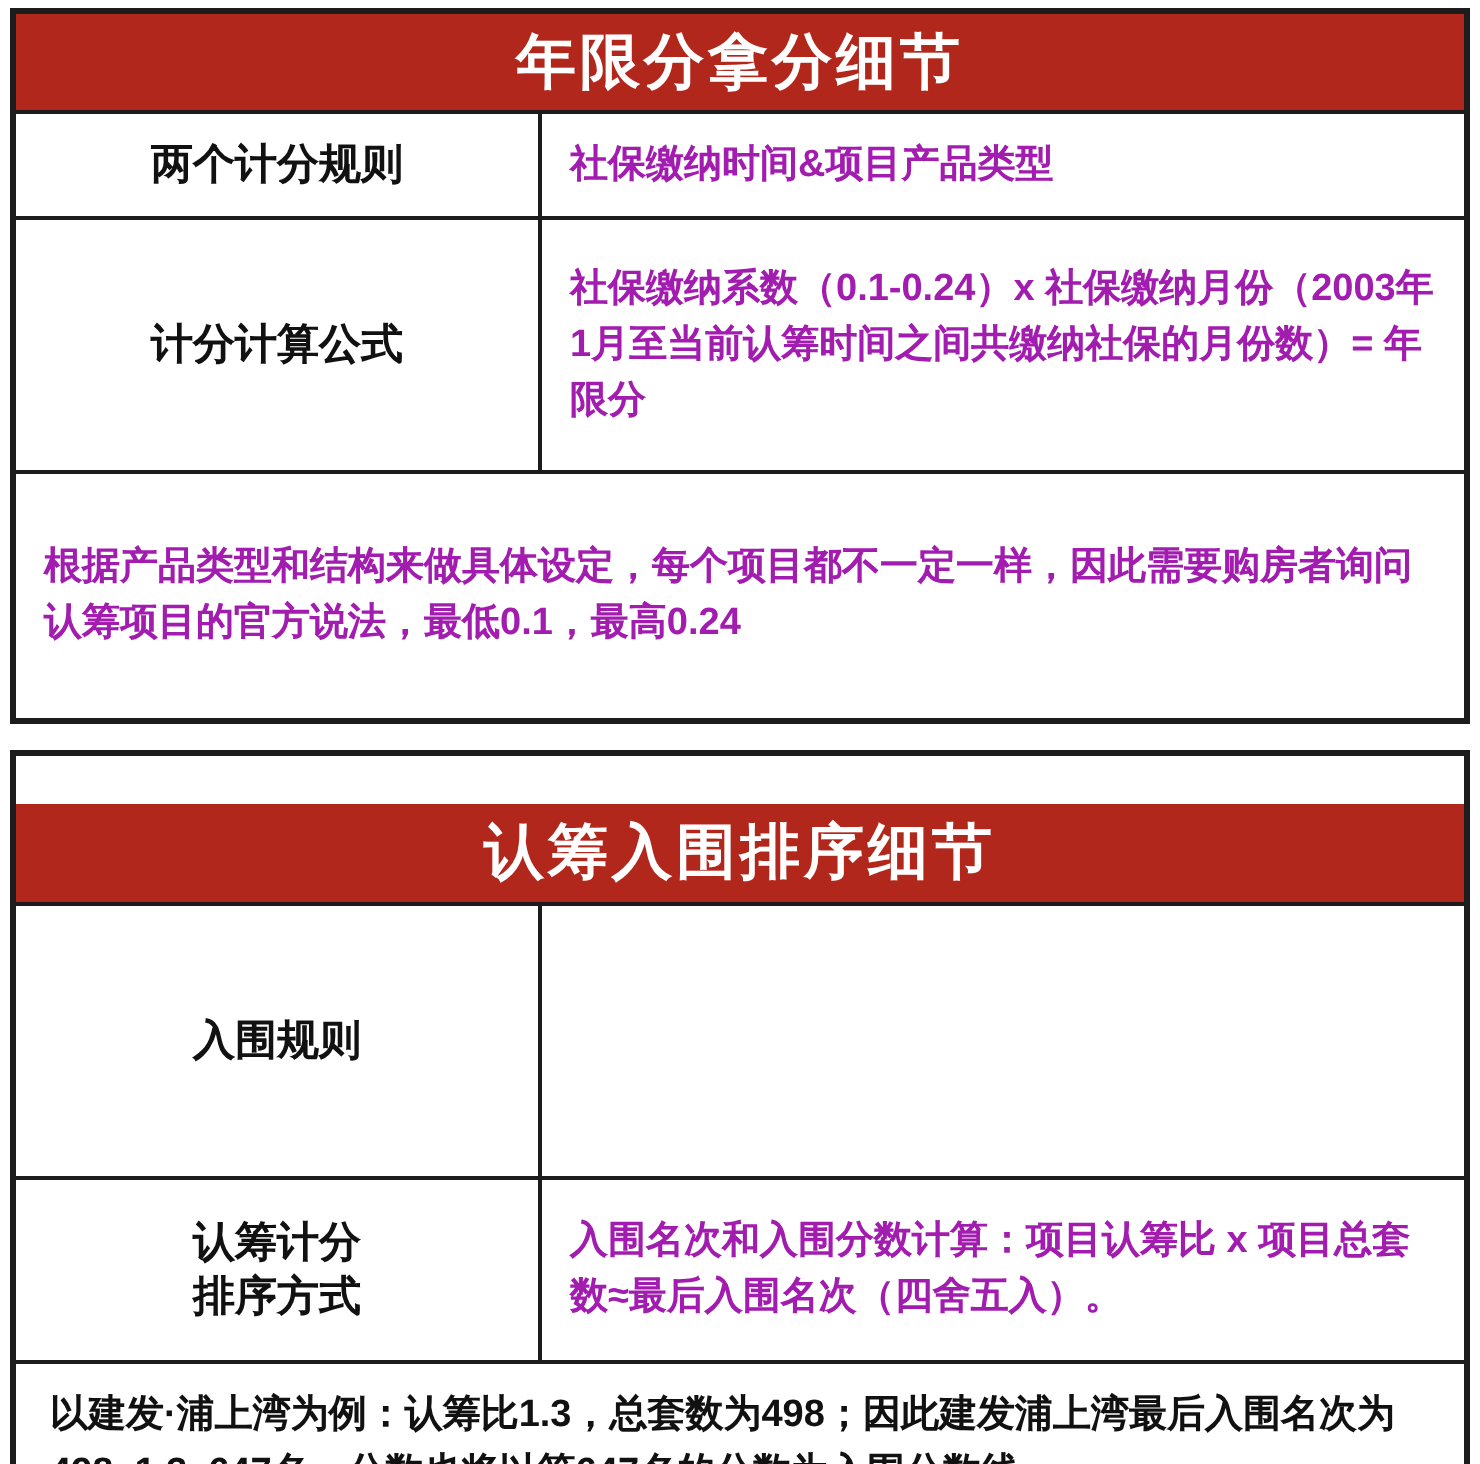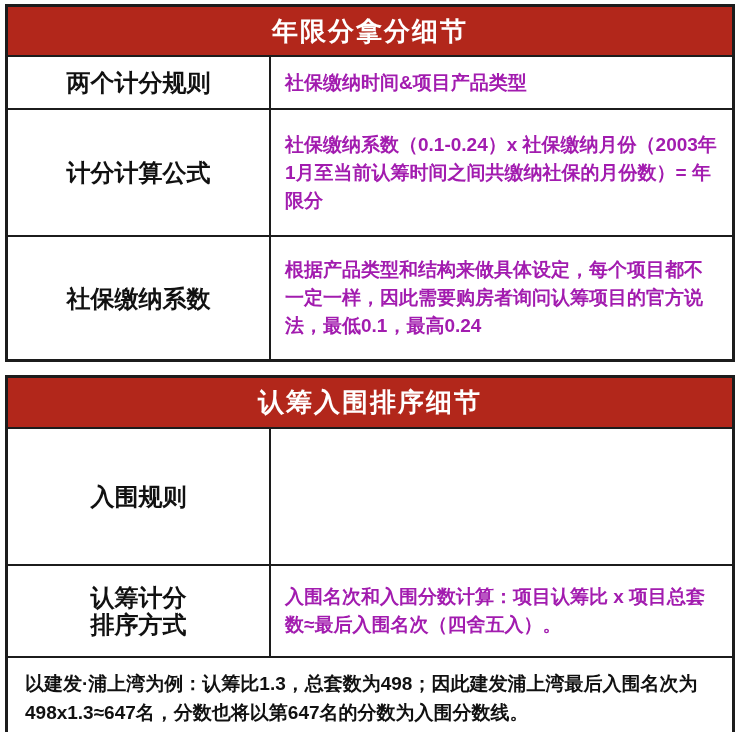--- a/index.html
+++ b/index.html
@@ -13,45 +13,45 @@
     width: 740px; height: 732px;
     padding: 4px 5px;
   }
   .table-box {
     border: 3px solid #1c1c1c;
     background: #ffffff;
   }
   .table-header {
     background: #b2271b;
     color: #ffffff;
-    font-size: 26px;
+    font-size: 30px;
     font-weight: bold;
     text-align: center;
     display: flex;
     align-items: center;
     justify-content: center;
     border-bottom: 2px solid #1c1c1c;
     letter-spacing: 2px;
   }
   .t1-header { height: 50px; }
-  .t2-header { height: 51px; }
+  .t2-header { height: 51px; margin-top: 24px; }
   .row {
     display: flex;
     border-bottom: 2px solid #1c1c1c;
   }
   .row:last-child { border-bottom: none; }
   .cell-label {
     width: 263px;
     flex: 0 0 263px;
     border-right: 2px solid #1c1c1c;
     display: flex;
     align-items: center;
     justify-content: center;
     text-align: center;
-    font-size: 24px;
+    font-size: 21px;
     font-weight: bold;
     color: #111111;
     white-space: pre-line;
     line-height: 27px;
   }
   .cell-content {
     flex: 1 1 auto;
     display: flex;
     align-items: center;
     padding: 10px 14px;
@@ -87,21 +87,20 @@
     <div class="table-header t1-header">年限分拿分细节</div>
     <div class="row t1-row1">
       <div class="cell-label">两个计分规则</div>
       <div class="cell-content">社保缴纳时间&amp;项目产品类型</div>
     </div>
     <div class="row t1-row2">
       <div class="cell-label">计分计算公式</div>
       <div class="cell-content">社保缴纳系数（0.1-0.24）x 社保缴纳月份（2003年1月至当前认筹时间之间共缴纳社保的月份数）= 年限分</div>
     </div>
     <div class="row t1-row3">
-      <div class="cell-label">社保缴纳系数</div>
       <div class="cell-content">根据产品类型和结构来做具体设定，每个项目都不一定一样，因此需要购房者询问认筹项目的官方说法，最低0.1，最高0.24</div>
     </div>
   </div>
 
   <div class="gap"></div>
 
   <div class="table-box">
     <div class="table-header t2-header">认筹入围排序细节</div>
     <div class="row t2-row1">
       <div class="cell-label">入围规则</div>

